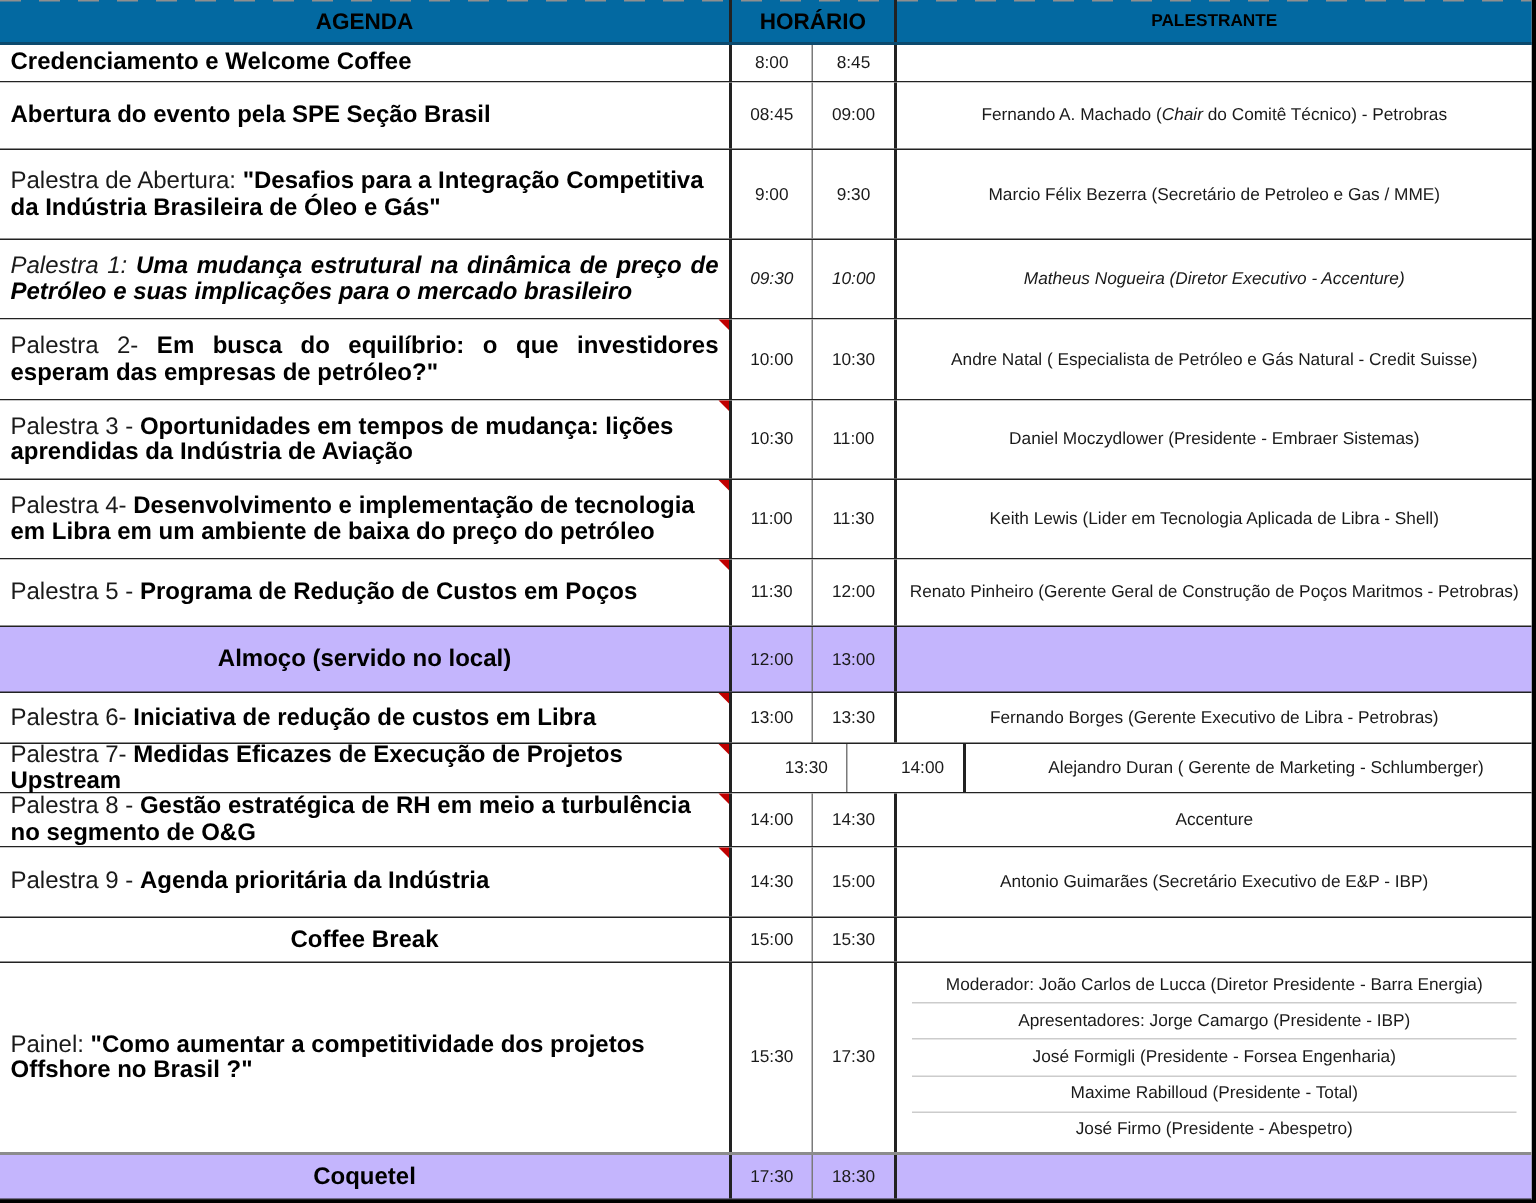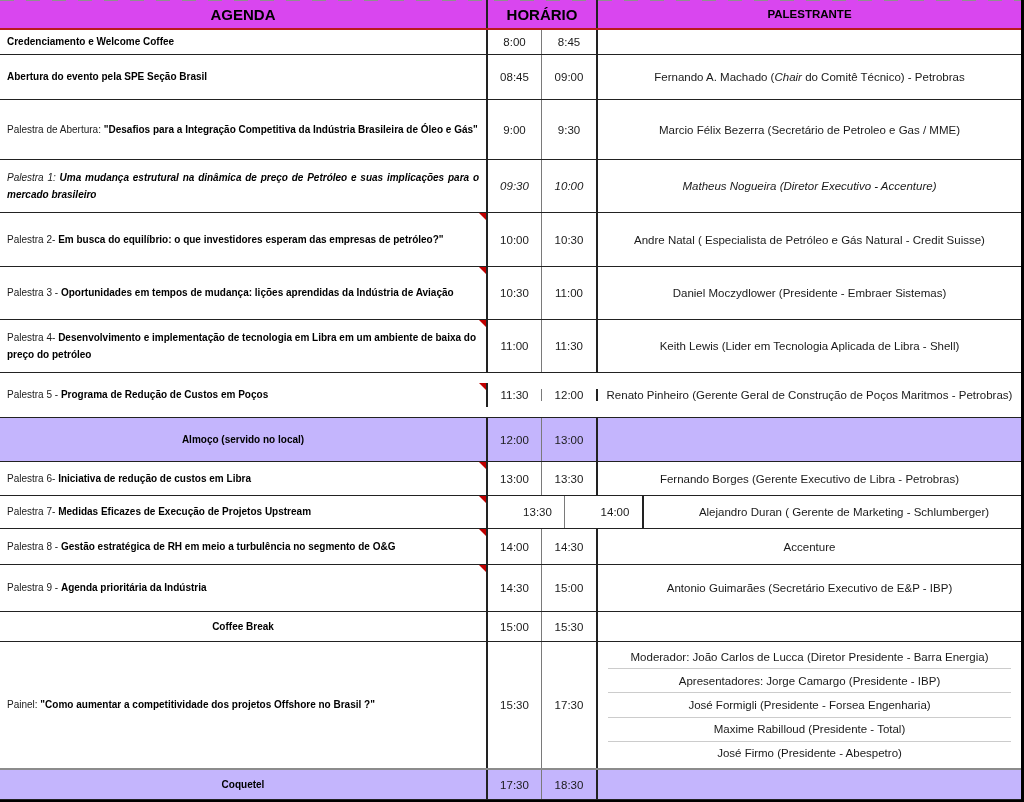--- a/index.html
+++ b/index.html
@@ -6,38 +6,38 @@
   html,body { width: 1024px; height: 802px; background: #ffffff; }
   body { font-family: "Liberation Sans", sans-serif; color: #1a1a1a; position: relative; }
 
   .tbl { position: relative; width: 1024px; height: 802px;
          border-right: 3px solid #000; border-bottom: 2px solid #000; }
   .top-dash { position: absolute; top: 0; left: 0; width: 100%; height: 1px;
               background: repeating-linear-gradient(90deg,#8f8f8f 0 14px,transparent 14px 26px); }
 
   .row { display: flex; width: 100%; border-bottom: 1px solid #222; background: #fff; }
   .row.shaded { background: #c4b5fd; }
-  .row.header { height: 30px; border-bottom: 2px solid #b91c1c; background: #d946ef; }
+  .row.header { height: 30px; border-bottom: 2px solid #0c4a6e; background: #0369a1; }
   .row.painel-row { border-bottom: 2px solid #8c8c8c; }
 
   .hcell { display: flex; align-items: center; justify-content: center;
            font-weight: bold; font-size: 15px; color: #000; }
   .c-horario { width: 110px; border-right: 2px solid #222; }
 
   .c-agenda { width: 488px; border-right: 2px solid #222; position: relative;
               display: flex; align-items: center; padding: 3px 7px; }
   .c-start { width: 54px; border-right: 1px solid #7a7a7a; }
   .c-end   { width: 56px; border-right: 2px solid #222; }
   .c-time  { display: flex; align-items: center; justify-content: center;
              font-size: 11.5px; color: #1a1a1a; }
   .c-speaker { flex: 1; display: flex; align-items: center; justify-content: center;
                font-size: 11.5px; text-align: center; padding: 0 8px; }
   .c-speaker.multi { padding: 0; align-items: stretch; }
 
-  .atext { font-size: 10px; line-height: 17.5px; width: 100%; }
+  .atext { font-size: 16px; line-height: 17.5px; width: 100%; }
   .b { font-weight: bold; color: #000; }
   .it { font-style: italic; }
   .center-row .atext { text-align: center; font-weight: bold; color: #000; }
   .just .atext { text-align: justify; }
 
   .tri { position: absolute; top: 0; right: 0; width: 0; height: 0;
          border-top: 7px solid #c00000; border-left: 7px solid transparent; }
 
   .subcol { width: 100%; display: flex; flex-direction: column; padding: 3px 0; }
   .sub { flex: 1; display: flex; align-items: center; justify-content: center;
@@ -121,21 +121,21 @@
         <div class="c-agenda">
           <div class="atext"><span>Palestra 4- </span><span class="b">Desenvolvimento e implementação de tecnologia em Libra em um ambiente de baixa do preço do petróleo</span></div>
           <div class="tri"></div>
         </div>
         <div class="c-start c-time">11:00</div>
         <div class="c-end c-time">11:30</div>
         <div class="c-speaker">
           <span>Keith Lewis (Lider em Tecnologia Aplicada de Libra - Shell)</span>
         </div>
       </div>
-      <div class="row" style="height: 45px; align-items: center;">
+      <div class="row" style="height: 45px;">
         <div class="c-agenda">
           <div class="atext"><span>Palestra 5 -  </span><span class="b">Programa de Redução de Custos  em Poços</span></div>
           <div class="tri"></div>
         </div>
         <div class="c-start c-time">11:30</div>
         <div class="c-end c-time">12:00</div>
         <div class="c-speaker">
           <span>Renato Pinheiro (Gerente Geral de Construção de Poços Maritmos - Petrobras)</span>
         </div>
       </div>

